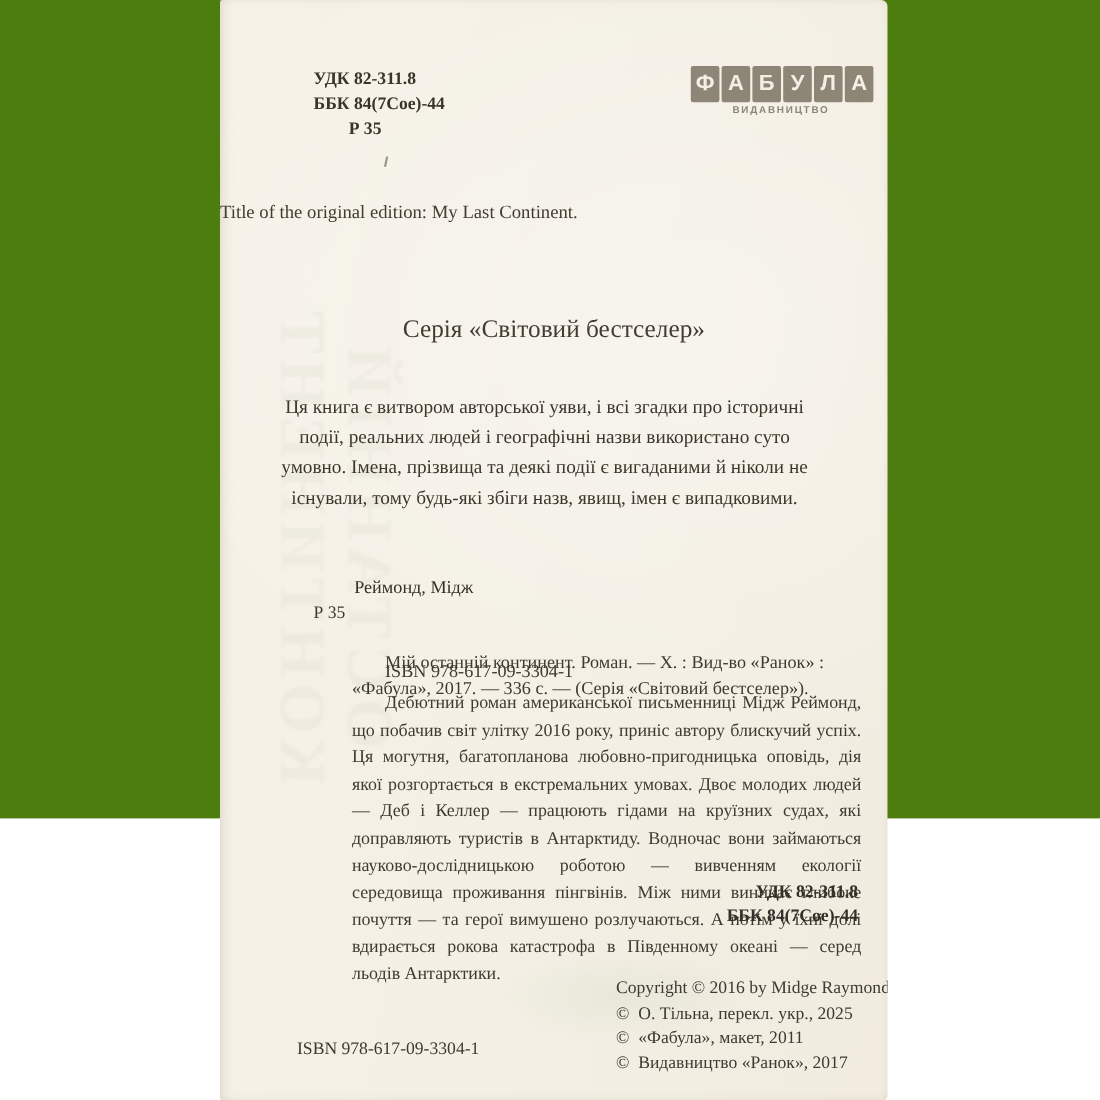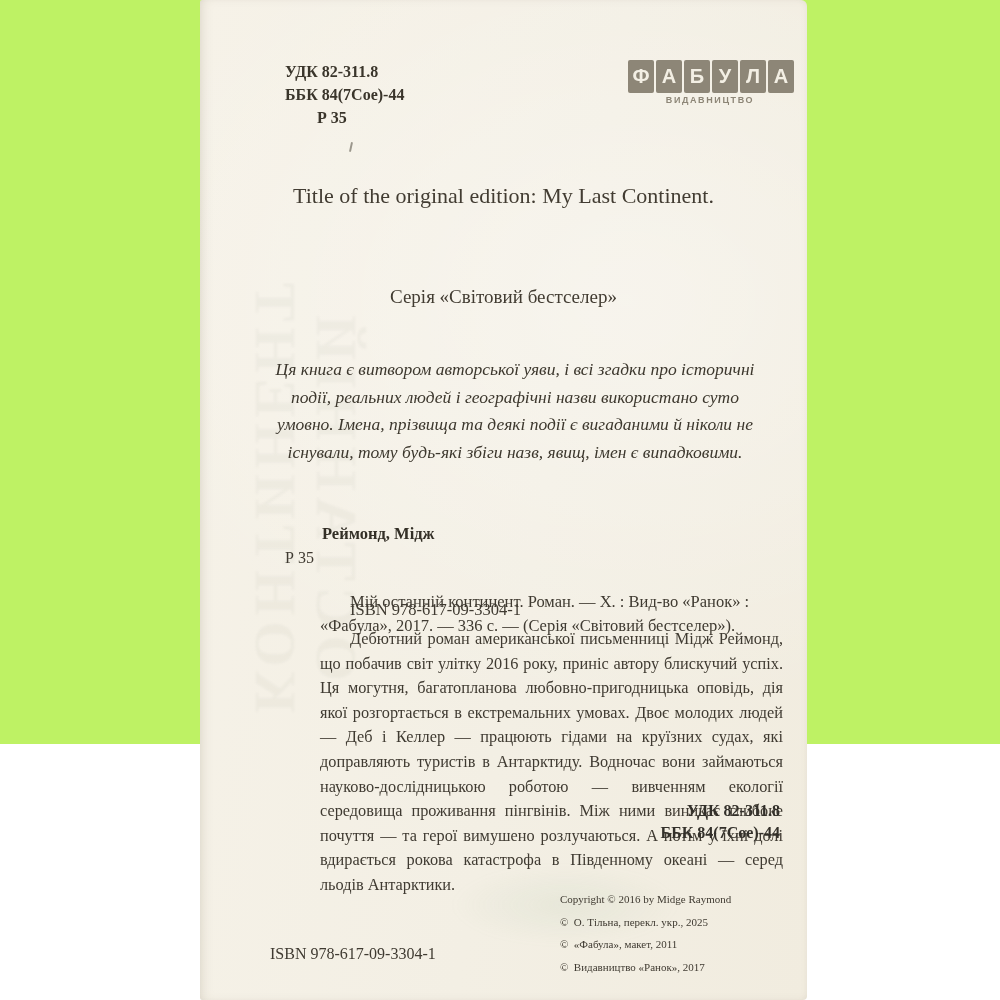--- a/index.html
+++ b/index.html
@@ -1,19 +1,19 @@
 <!DOCTYPE html>
 <html><head>
 <meta charset="utf-8">
 <style>
   * { margin: 0; padding: 0; box-sizing: border-box; }
   html, body { width: 1000px; height: 1000px; background: #ffffff; overflow: hidden; }
   body { font-family: "Liberation Serif", serif; color: #3f3a31; }
 
-  .canvas { position: relative; width: 1000px; height: 744px; background: #bef264; }
+  .canvas { position: relative; width: 1000px; height: 744px; background: #4d7c0f; }
 
   .page {
     position: absolute; left: 200px; top: 0; width: 607px; height: 1000px;
     background:
       radial-gradient(ellipse 900px 700px at 70% 30%, rgba(255,255,255,0.35), rgba(0,0,0,0) 60%),
       linear-gradient(100deg, #f6f2e8 0%, #f3efe4 55%, #f1ecdf 100%);
     box-shadow: inset 6px 0 14px -8px rgba(150,140,120,0.45), inset -4px 0 10px -8px rgba(150,140,120,0.3);
     border-radius: 2px 6px 4px 2px;
     overflow: hidden;
   }
@@ -44,44 +44,44 @@
     display: flex; align-items: center; justify-content: center;
     color: #f3efe4; font-family: "Liberation Sans", sans-serif; font-weight: bold; font-size: 20px;
   }
   .logo-sub {
     margin-top: 2px; text-align: center; font-family: "Liberation Sans", sans-serif;
     font-size: 9px; font-weight: bold; letter-spacing: 1.6px; color: #8d8677;
   }
 
   .stray-mark { position: absolute; left: 150px; top: 142px; width: 2px; height: 10px; background: #6a655a; opacity: 0.65; transform: rotate(12deg); border-radius: 1px; }
 
-  .orig-title { position: absolute; left: 0; top: 183px; width: 100%; text-align: center; font-size: 22px; color: #423c32; }
+  .orig-title { position: absolute; left: 0; top: 183px; width: 100%; text-align: left; font-size: 17px; color: #423c32; }
 
-  .series-line { position: absolute; left: 0; top: 286px; width: 100%; text-align: center; font-size: 19px; color: #423c32; }
+  .series-line { position: absolute; left: 0; top: 286px; width: 100%; text-align: center; font-size: 23px; color: #423c32; }
 
   .disclaimer {
-    position: absolute; left: 65px; top: 356px; width: 500px;
-    text-align: center; font-style: italic; font-size: 17.5px; line-height: 27.5px; color: #3c372d;
+    position: absolute; left: 45px; top: 356px; width: 500px;
+    text-align: center; font-size: 17.5px; line-height: 27.5px; color: #3c372d;
   }
 
-  .entry-author { position: absolute; left: 122px; top: 524px; font-weight: bold; font-size: 16.5px; color: #332f26; }
+  .entry-author { position: absolute; left: 122px; top: 524px; font-weight: normal; font-size: 16.5px; color: #332f26; }
   .entry-sign { position: absolute; left: 85px; top: 549px; font-size: 16px; color: #3f3a31; }
   .entry-desc { position: absolute; left: 120px; top: 548px; width: 465px; font-size: 16.5px; line-height: 23.5px; text-indent: 30px; color: #3f3a31; margin-top: 42px; }
   .entry-isbn { position: absolute; left: 150px; top: 600px; font-size: 16.5px; color: #3f3a31; }
 
   .annotation {
     position: absolute; left: 120px; top: 627px; width: 463px;
     font-size: 16.3px; line-height: 24.6px; text-align: justify; text-indent: 30px; color: #3f3a31;
     hyphens: auto;
     font-family: Liberation Serif, serif;
   }
 
   .catalog-bottom { position: absolute; right: 27px; top: 800px; text-align: right; font-weight: bold; font-size: 16px; line-height: 22px; color: #33302a; }
 
-  .copyright { position: absolute; left: 360px; top: 888px; font-size: 11px; line-height: 22.6px; color: #3f3a31; }
+  .copyright { position: absolute; left: 360px; top: 888px; font-size: 16px; line-height: 22.6px; color: #3f3a31; }
   .copyright div { white-space: pre; }
 
   .isbn-bottom { position: absolute; left: 70px; top: 945px; font-size: 16px; color: #3f3a31; }
 </style>
 </head>
 <body>
 
 <div class="canvas">
   <div class="page">
 

